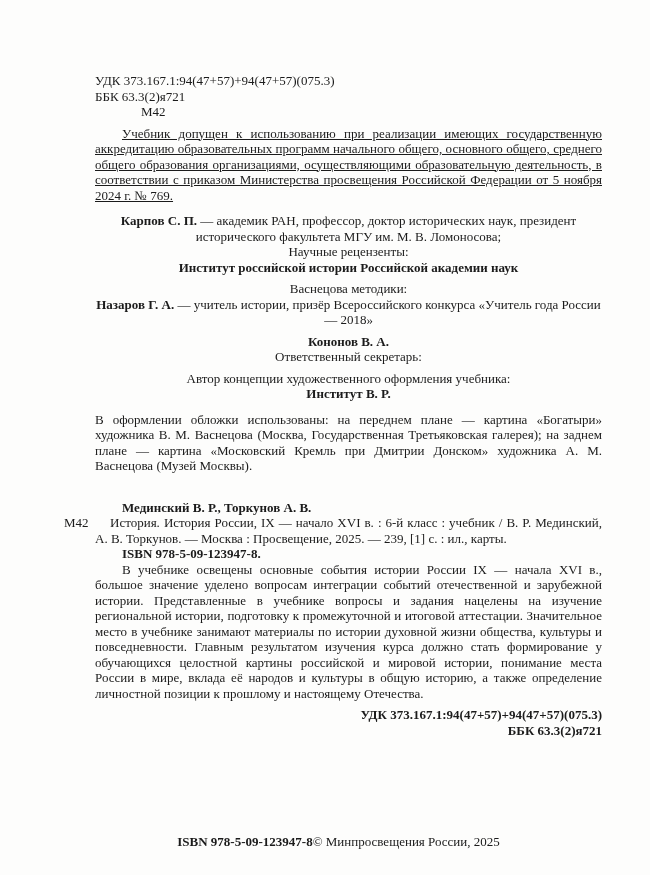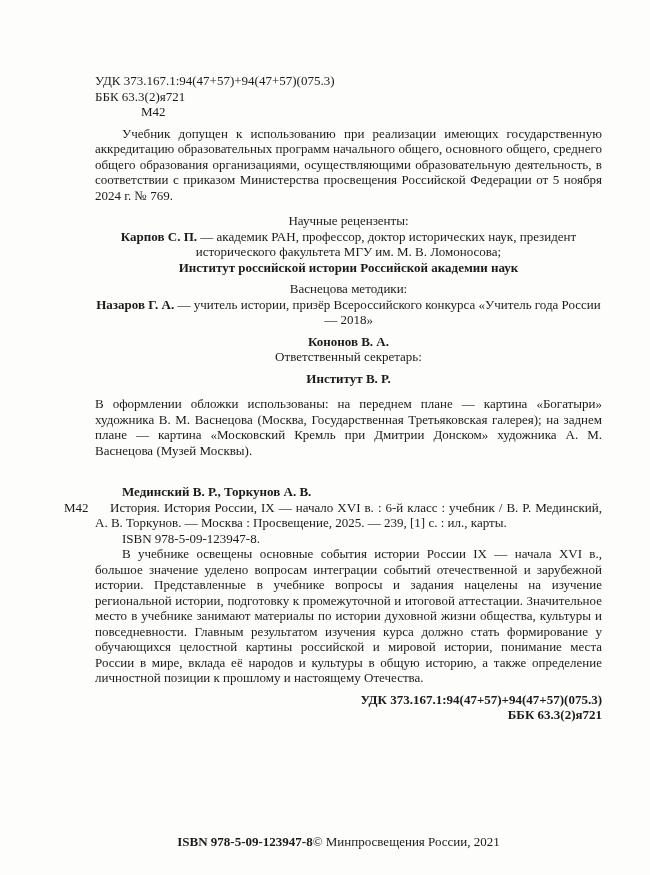--- a/index.html
+++ b/index.html
@@ -22,37 +22,37 @@
     margin-top: 15px;
   }
   p, div { margin: 0; padding: 0; }
   .just   { text-align: justify; }
   .center { text-align: center; }
   .bold   { font-weight: bold; }
   .indent { text-indent: 27px; }
 
   .header-block .code-line { padding-left: 46px; }
 
-  .approval { margin-top: 6px; }
+  .approval { margin-top: 6px; text-decoration: underline; }
 
   .reviewers { margin-top: 10px; }
   .rev-group + .rev-group { margin-top: 6px; }
 
   .cover-note { margin-top: 10px; }
 
   .catalog { margin-top: 26px; }
   .catalog-entry { position: relative; text-indent: 15px; }
   .catalog-code {
     position: absolute;
     left: -31px;
     top: 0;
     text-indent: 0;
     font-weight: normal;
   }
-  .catalog-isbn { text-indent: 27px; }
+  .catalog-isbn { text-indent: 27px; font-weight: bold; }
 
   .footer-class {
     margin-top: 6px;
     text-align: right;
     font-weight: bold;
   }
 
   .bottom-row {
     position: absolute;
     left: 95px;
@@ -72,36 +72,37 @@
   <div class="header-block">
     <div>УДК 373.167.1:94(47+57)+94(47+57)(075.3)</div>
     <div>ББК 63.3(2)я721</div>
     <div class="code-line">М42</div>
   </div>
 
   <p class="approval just indent">Учебник допущен к использованию при реализации имеющих государственную аккредитацию образовательных программ начального общего, основного общего, среднего общего образования организациями, осуществляющими образовательную деятельность, в соответствии с приказом Министерства просвещения Российской Федерации от 5 ноября 2024 г. № 769.</p>
 
   <div class="reviewers">
     <div class="rev-group">
+      <p class="center"><b>Карпов С. П.</b><span> — академик РАН, профессор, доктор исторических наук, президент исторического факультета МГУ им. М. В. Ломоносова;</span></p>
       <p class="center">Научные рецензенты:</p>
-      <p class="center"><b>Карпов С. П.</b><span> — академик РАН, профессор, доктор исторических наук, президент исторического факультета МГУ им. М. В. Ломоносова;</span></p>
       <p class="center bold">Институт российской истории Российской академии наук</p>
     </div>
 
     <div class="rev-group">
       <p class="center">Васнецова методики:</p>
       <p class="center"><b>Назаров Г. А.</b><span> — учитель истории, призёр Всероссийского конкурса «Учитель года России — 2018»</span></p>
     </div>
 
     <div class="rev-group">
       <p class="center bold">Кононов В. А.</p>
       <p class="center">Ответственный секретарь:</p>
     </div>
 
     <div class="rev-group">
+      <p class="center">Автор концепции художественного оформления учебника:</p>
       <p class="center bold">Институт В. Р.</p>
     </div>
   </div>
 
   <p class="cover-note just">В оформлении обложки использованы: на переднем плане — картина «Богатыри» художника В. М. Васнецова (Москва, Государственная Третьяковская галерея); на заднем плане — картина «Московский Кремль при Дмитрии Донском» художника А. М. Васнецова (Музей Москвы).</p>
 
   <div class="catalog">
     <p class="bold indent">Мединский В. Р., Торкунов А. В.</p>
     <p class="catalog-entry just"><span class="catalog-code">М42</span><span>История. История России, IX — начало XVI в. : 6-й класс : учебник / В. Р. Мединский, А. В. Торкунов. — Москва : Просвещение, 2025. — 239, [1] с. : ил., карты.</span></p>
     <p class="catalog-isbn">ISBN 978-5-09-123947-8.</p>
@@ -111,16 +112,16 @@
     <p class="just indent">В учебнике освещены основные события истории России IX — начала XVI в., большое значение уделено вопросам интеграции событий отечественной и зарубежной истории. Представленные в учебнике вопросы и задания нацелены на изучение региональной истории, подготовку к промежуточной и итоговой аттестации. Значительное место в учебнике занимают материалы по истории духовной жизни общества, культуры и повседневности. Главным результатом изучения курса должно стать формирование у обучающихся целостной картины российской и мировой истории, понимание места России в мире, вклада её народов и культуры в общую историю, а также определение личностной позиции к прошлому и настоящему Отечества.</p>
   </div>
 
   <div class="footer-class">
     <div>УДК 373.167.1:94(47+57)+94(47+57)(075.3)</div>
     <div>ББК 63.3(2)я721</div>
   </div>
 
   <div class="bottom-row">
     <span class="bottom-isbn">ISBN 978-5-09-123947-8</span>
-    <span>© Минпросвещения России, 2021</span>
+    <span>© Минпросвещения России, 2025</span>
   </div>
 
 </div>
 
 </body></html>

